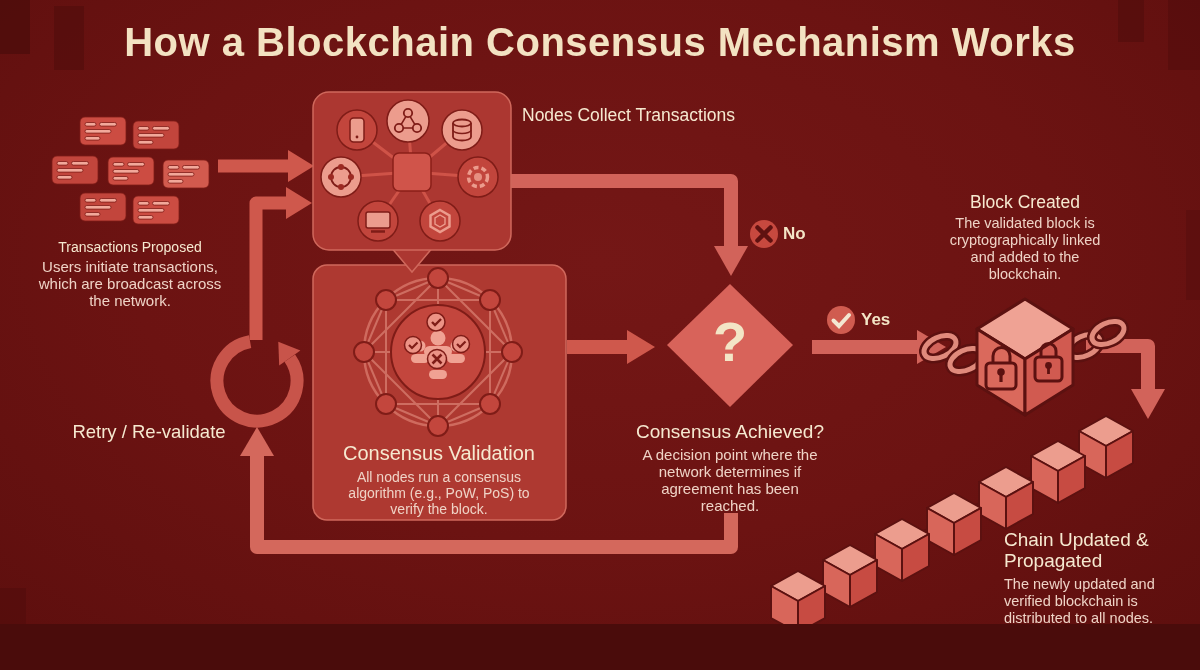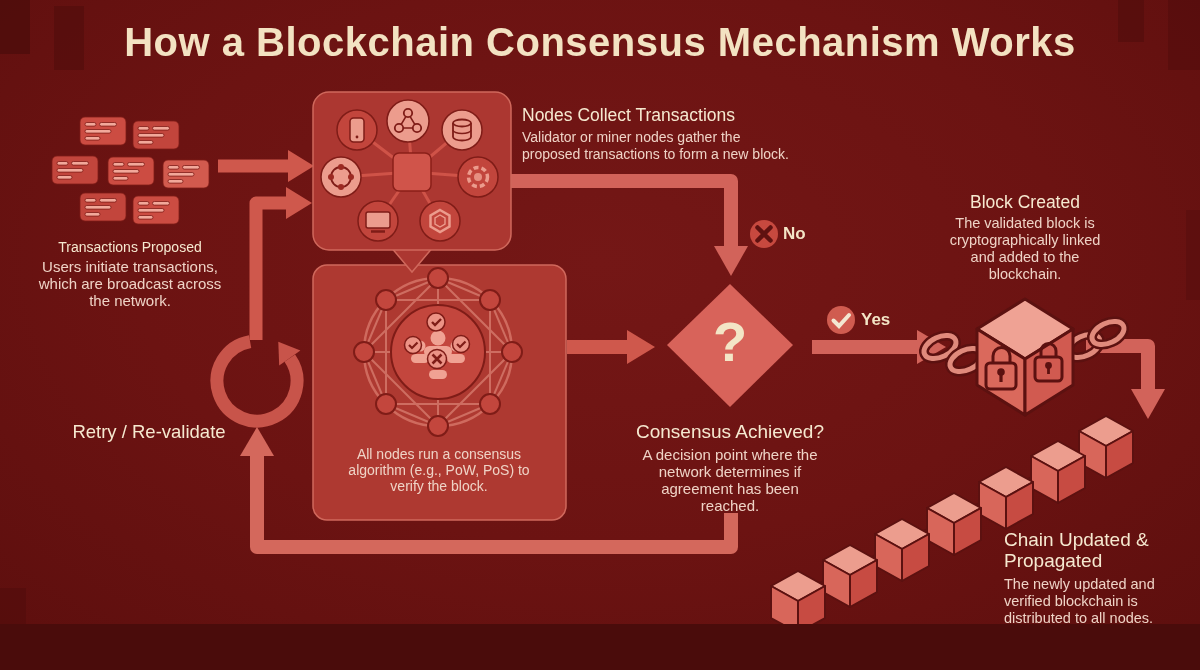--- a/index.html
+++ b/index.html
@@ -375,25 +375,24 @@
 
   <div class="tb center" id="tb-transactions">
     <div class="hd">Transactions Proposed</div>
     <div class="bd">Users initiate transactions,
 which are broadcast across
 the network.</div>
   </div>
 
   <div class="tb" id="tb-nodes">
     <div class="hd">Nodes Collect Transactions</div>
-    <div class="bd">Validator or miner nodes gather the
-proposed transactions to form a new block.</div>
   </div>
 
   <div class="tb center" id="tb-validation">
+    <div class="hd">Consensus Validation</div>
     <div class="bd">All nodes run a consensus
 algorithm (e.g., PoW, PoS) to
 verify the block.</div>
   </div>
 
   <div class="tb center" id="tb-block">
     <div class="hd">Block Created</div>
     <div class="bd">The validated block is
 cryptographically linked
 and added to the

